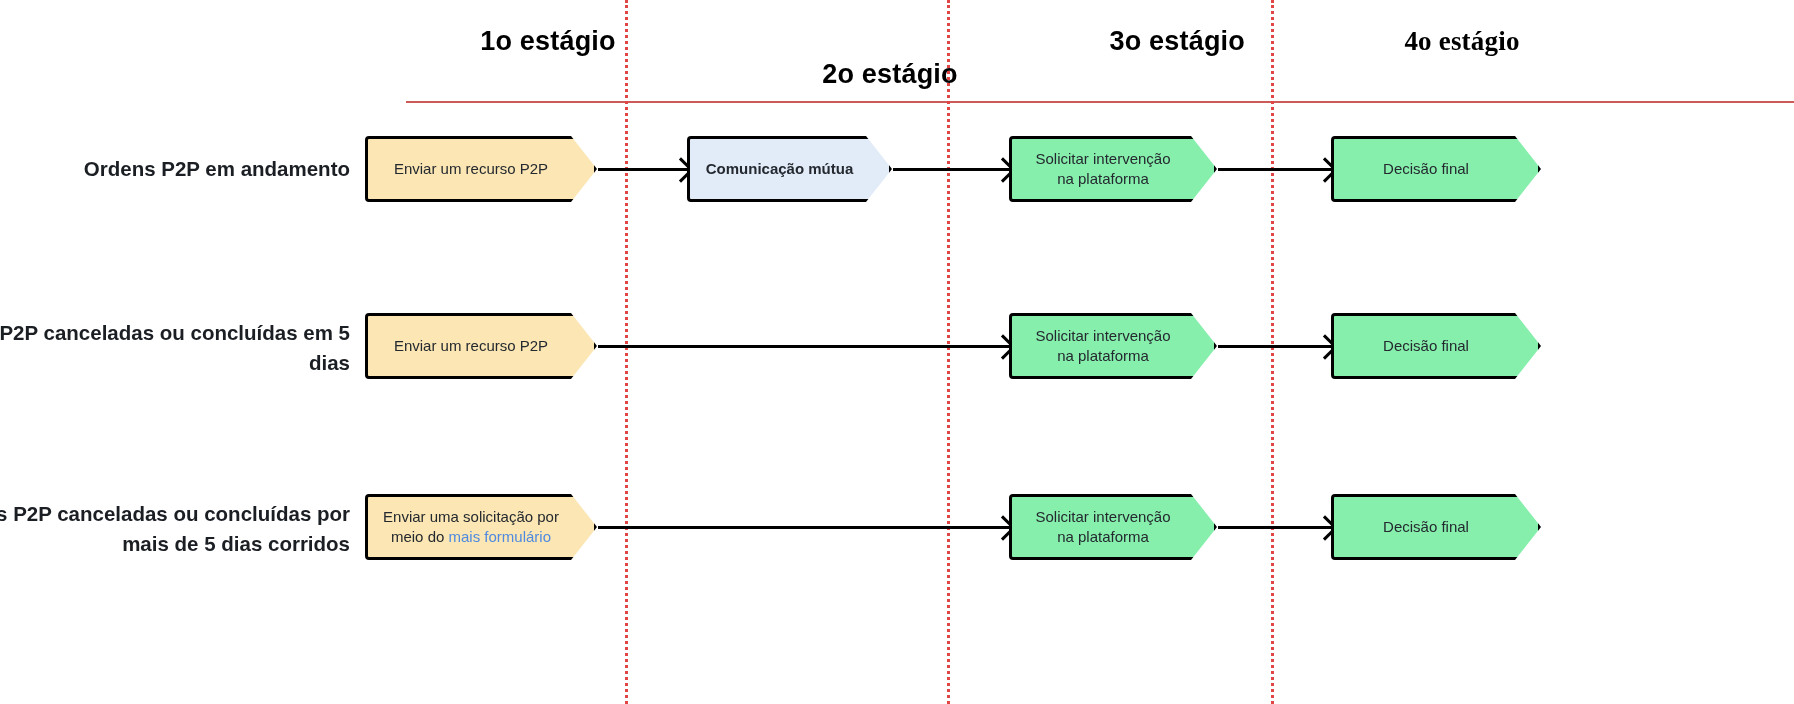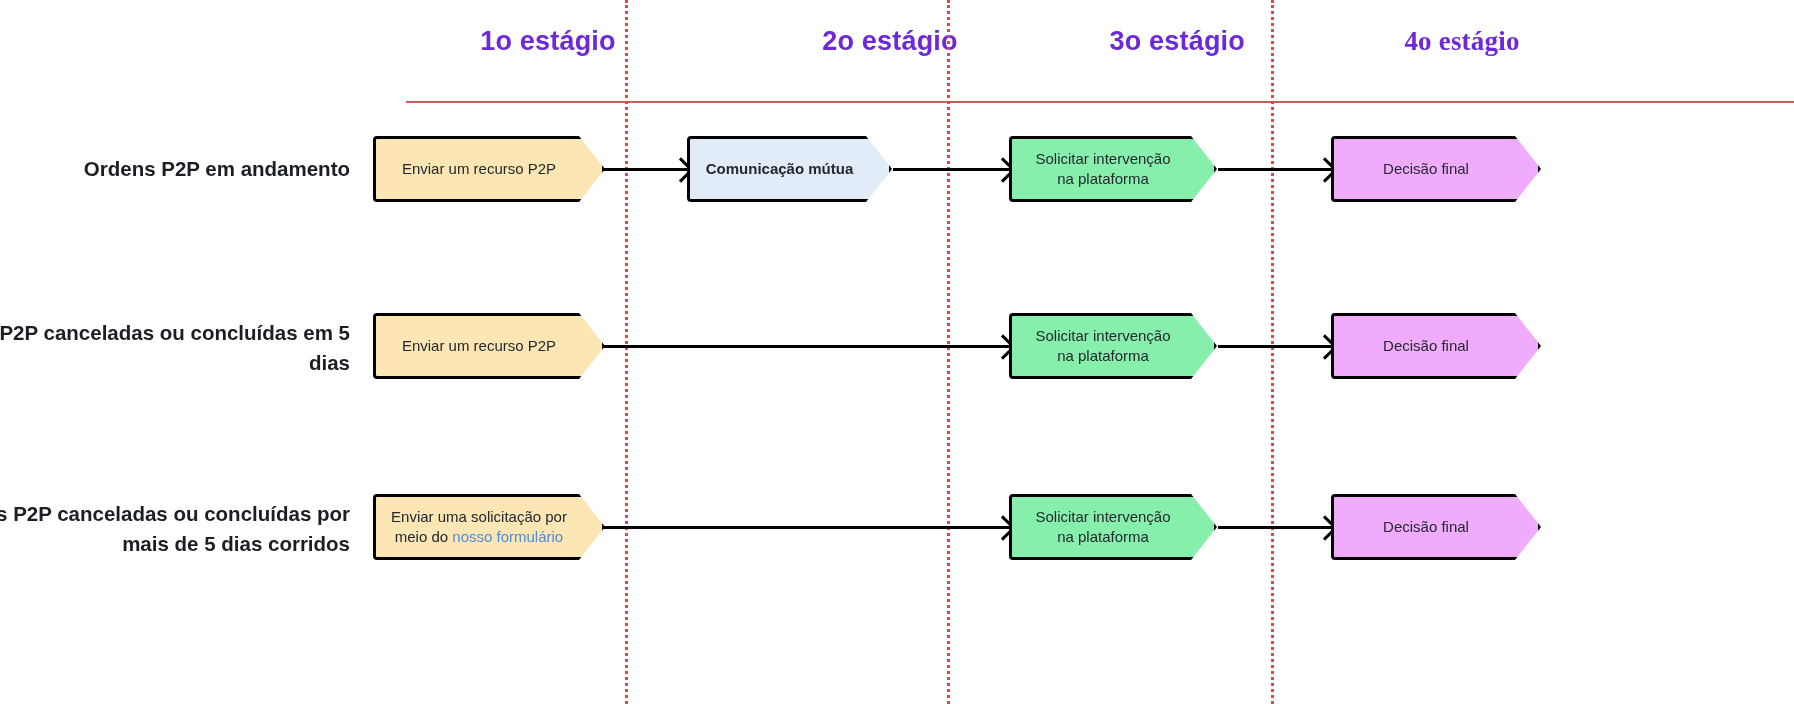--- a/index.html
+++ b/index.html
@@ -22,21 +22,21 @@
     overflow: hidden;
   }
 
   
   .stage-header {
     position: absolute;
     top: 26px;
     text-align: center;
     font-size: 27px;
     font-weight: bold;
-    color: #6d28d9;
+    color: #000000;
     letter-spacing: 0.2px;
     white-space: nowrap;
   }
 
   .header-rule {
     position: absolute;
     left: 406px;
     top: 101px;
     width: 1388px;
     height: 2px;
@@ -75,24 +75,24 @@
     font-size: 15px;
     line-height: 20px;
     color: #24292f;
     border: 3px solid #000000;
     border-radius: 4px;
     padding: 6px 34px 6px 14px;
     clip-path: polygon(0 0, calc(100% - 26px) 0, 100% 50%, calc(100% - 26px) 100%, 0 100%);
   }
   .node-text { display: block; }
 
-  .node.yellow { background: #fbe6b4; margin-left: 8px; }
+  .node.yellow { background: #fbe6b4; }
   .node.blue   { background: #e2ebf8; font-weight: bold; }
   .node.pink   { background: #86efac; }
-  .node.green  { background: #f0abfc; }
+  .node.green  { background: #86efac; }
 
   .node .link {
     color: #4f8ae0;
     text-decoration: none;
   }
 
   
   .connector {
     position: absolute;
     height: 3px;
@@ -110,21 +110,21 @@
     transform: translateY(-50%) rotate(45deg);
   }
 </style>
 </head>
 <body>
 
 <div id="canvas">
 
   <div id="stage-headers">
       <div class="stage-header" style="left: 408px; width: 280px;">1o estágio</div>
-      <div class="stage-header" style="left: 690px; width: 400px;">2o estágio</div>
+      <div class="stage-header" style="left: 690px; width: 400px; margin-top: 33px;">2o estágio</div>
       <div class="stage-header" style="left: 965px; width: 280px; text-align: right;">3o estágio</div>
       <div class="stage-header" style="left: 1292px; width: 340px; font-family: Liberation Serif, serif;">4o estágio</div>
     </div>
 
   <div class="header-rule"></div>
 
   <div id="dividers">
       <div class="divider" style="left: 625px;"></div>
       <div class="divider" style="left: 947px;"></div>
       <div class="divider" style="left: 1271px;"></div>
@@ -156,21 +156,21 @@
       <div class="node pink" style="left: 1009px; top: 313px; width: 208px; height: 66px;">
         <span class="node-text">Solicitar intervenção na plataforma</span>
       </div>
       <div class="node green" style="left: 1331px; top: 313px; width: 210px; height: 66px;">
         <span class="node-text">Decisão final</span>
       </div>
       <div class="row-label" style="top: 499px;">Ordens P2P canceladas ou concluídas por mais de 5 dias corridos</div>
       <div class="connector" style="left: 598px; width: 412px; top: 526px;"></div>
       <div class="connector" style="left: 1218px; width: 114px; top: 526px;"></div>
       <div class="node yellow" style="left: 365px; top: 494px; width: 232px; height: 66px;">
-        <span class="node-text">Enviar uma solicitação por meio do <span class="link">nosso formulário</span></span>
+        <span class="node-text">Enviar uma solicitação por meio do <span class="link">mais formulário</span></span>
       </div>
       <div class="node pink" style="left: 1009px; top: 494px; width: 208px; height: 66px;">
         <span class="node-text">Solicitar intervenção na plataforma</span>
       </div>
       <div class="node green" style="left: 1331px; top: 494px; width: 210px; height: 66px;">
         <span class="node-text">Decisão final</span>
       </div>
     </div>
 
 </div>

